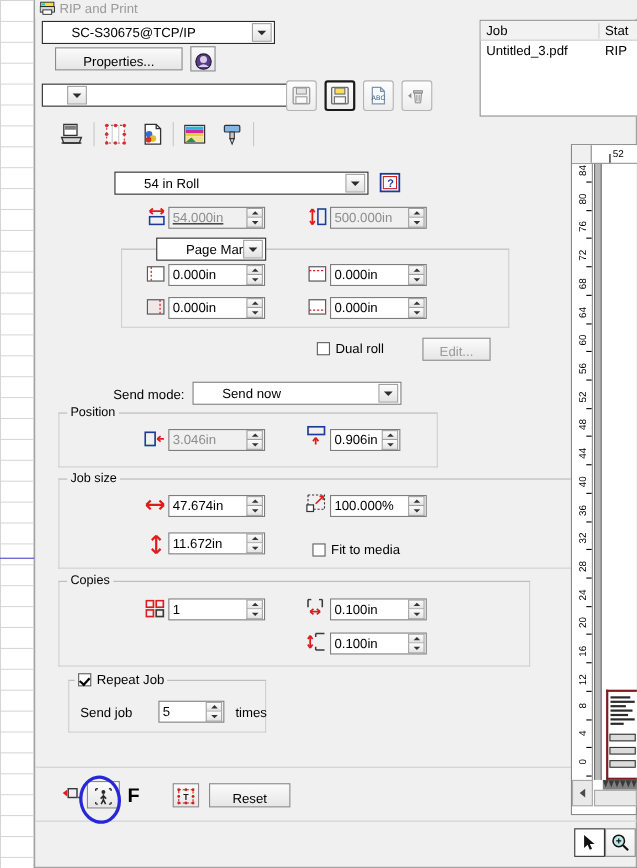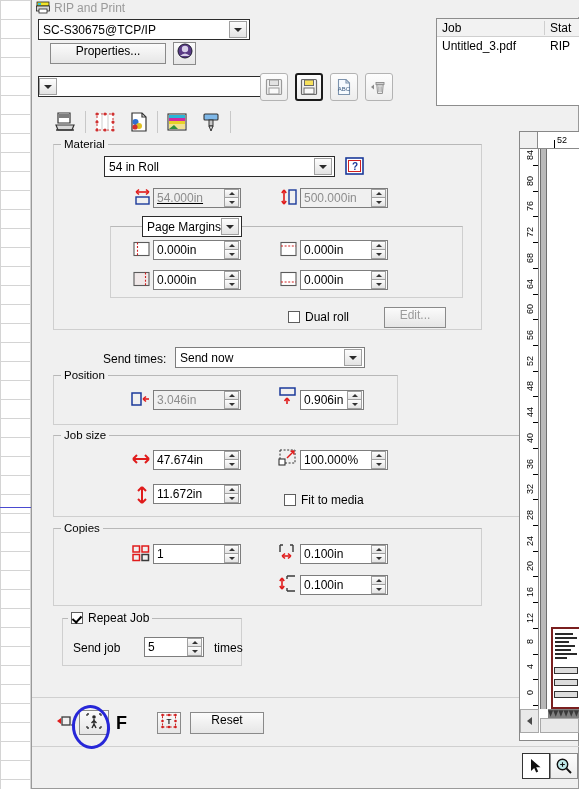--- a/index.html
+++ b/index.html
@@ -44,21 +44,21 @@
   #title-text {
     position: absolute; left: 22px; top: 1px;
     font-size: 12px; color: #9a9a9a; white-space: nowrap;
   }
 
   
   .combo {
     position: absolute; height: 21px;
     background: #ffffff;
     border: 1px solid #2b2b2b;
-    display: flex; align-items: center;
+    display: flex; align-items: center; padding-left: 22px;
   }
   .combo .cval {
     flex: 1 1 auto; padding-left: 4px;
     font-size: 12px; color: #000;
     white-space: nowrap; overflow: hidden;
   }
   .combo .carrow {
     width: 18px; height: 17px; margin-right: 2px;
     background: linear-gradient(#fdfdfd,#e3e3e3);
     border: 1px solid #a0a0a0;
@@ -72,21 +72,21 @@
   }
   .combo.flat {
     border: 1px solid #7d7d7d;
   }
 
   .btn {
     position: absolute;
     background: linear-gradient(#fbfbfb,#e6e6e6);
     border: 1px solid #8a8a8a;
     font-size: 12px; color: #000;
-    display: flex; align-items: flex-start; justify-content: center;
+    display: flex; align-items: flex-end; justify-content: center;
     cursor: default;
   }
   .btn.disabled { color: #9b9b9b; }
 
   .txt {
     position: absolute; height: 20px;
     background: #ffffff;
     border: 1px solid #7d7d7d;
     display: flex; align-items: center;
   }
@@ -408,23 +408,20 @@
     <div class="tabbtn" style="left:156px;">
       <svg width="24" height="24" viewBox="0 0 24 24">
         <rect x="5" y="4" width="14" height="6" rx="1" fill="#7fb8e8" stroke="#333" stroke-width="1.1"></rect>
         <rect x="10" y="10" width="4" height="6" fill="#c8c8c8" stroke="#333" stroke-width="1"></rect>
         <path d="M10 16 L12 21 L14 16 Z" fill="#e0e0e0" stroke="#333" stroke-width="1"></path>
       </svg>
     </div>
     <div class="tabsep" style="left:190px;"></div>
   </div>
 
-  <div class="grp" style="left:21px; top:144px; width:429px; height:186px;">
-    <div class="glabel">Material</div>
-  </div>
 
   <div class="combo" style="left:72px; top:156px; width:231px;">
     <div class="cval">54 in Roll</div>
     <div class="carrow"></div>
   </div>
   <div style="position:absolute; left:312px; top:156px; width:22px; height:21px;">
     <svg width="22" height="21" viewBox="0 0 22 21">
       <rect x="2" y="2" width="17" height="16" fill="#ffffff" stroke="#1b3a9a" stroke-width="1.6"></rect>
       <rect x="4.5" y="4.5" width="12" height="11" fill="#ffffff" stroke="#d02020" stroke-width="1"></rect>
       <text x="11" y="14" font-size="10" font-family="Liberation Sans, sans-serif" fill="#1b3a9a" text-anchor="middle" font-weight="bold">?</text>
@@ -512,21 +509,21 @@
   </div>
 
   <div class="chk" style="left:256px; top:310px;">
     <div class="box"></div>
     <div class="ctext">Dual roll</div>
   </div>
   <div class="btn disabled" style="left:352px; top:307px; width:62px; height:21px;">
     <span>Edit...</span>
   </div>
 
-  <div class="lbl" style="left:71px; top:352px;">Send times:</div>
+  <div class="lbl" style="left:71px; top:352px;">Send mode:</div>
   <div class="combo flat" style="left:143px; top:347px; width:190px;">
     <div class="cval">Send now</div>
     <div class="carrow"></div>
   </div>
 
   <div class="grp" style="left:21px; top:375px; width:345px; height:50px;">
     <div class="glabel">Position</div>
   </div>
   <svg style="position:absolute; left:99px; top:390px;" width="20" height="18" viewBox="0 0 20 18">
     <rect x="1" y="3" width="9" height="12" fill="none" stroke="#1b3a9a" stroke-width="1.5"></rect>

